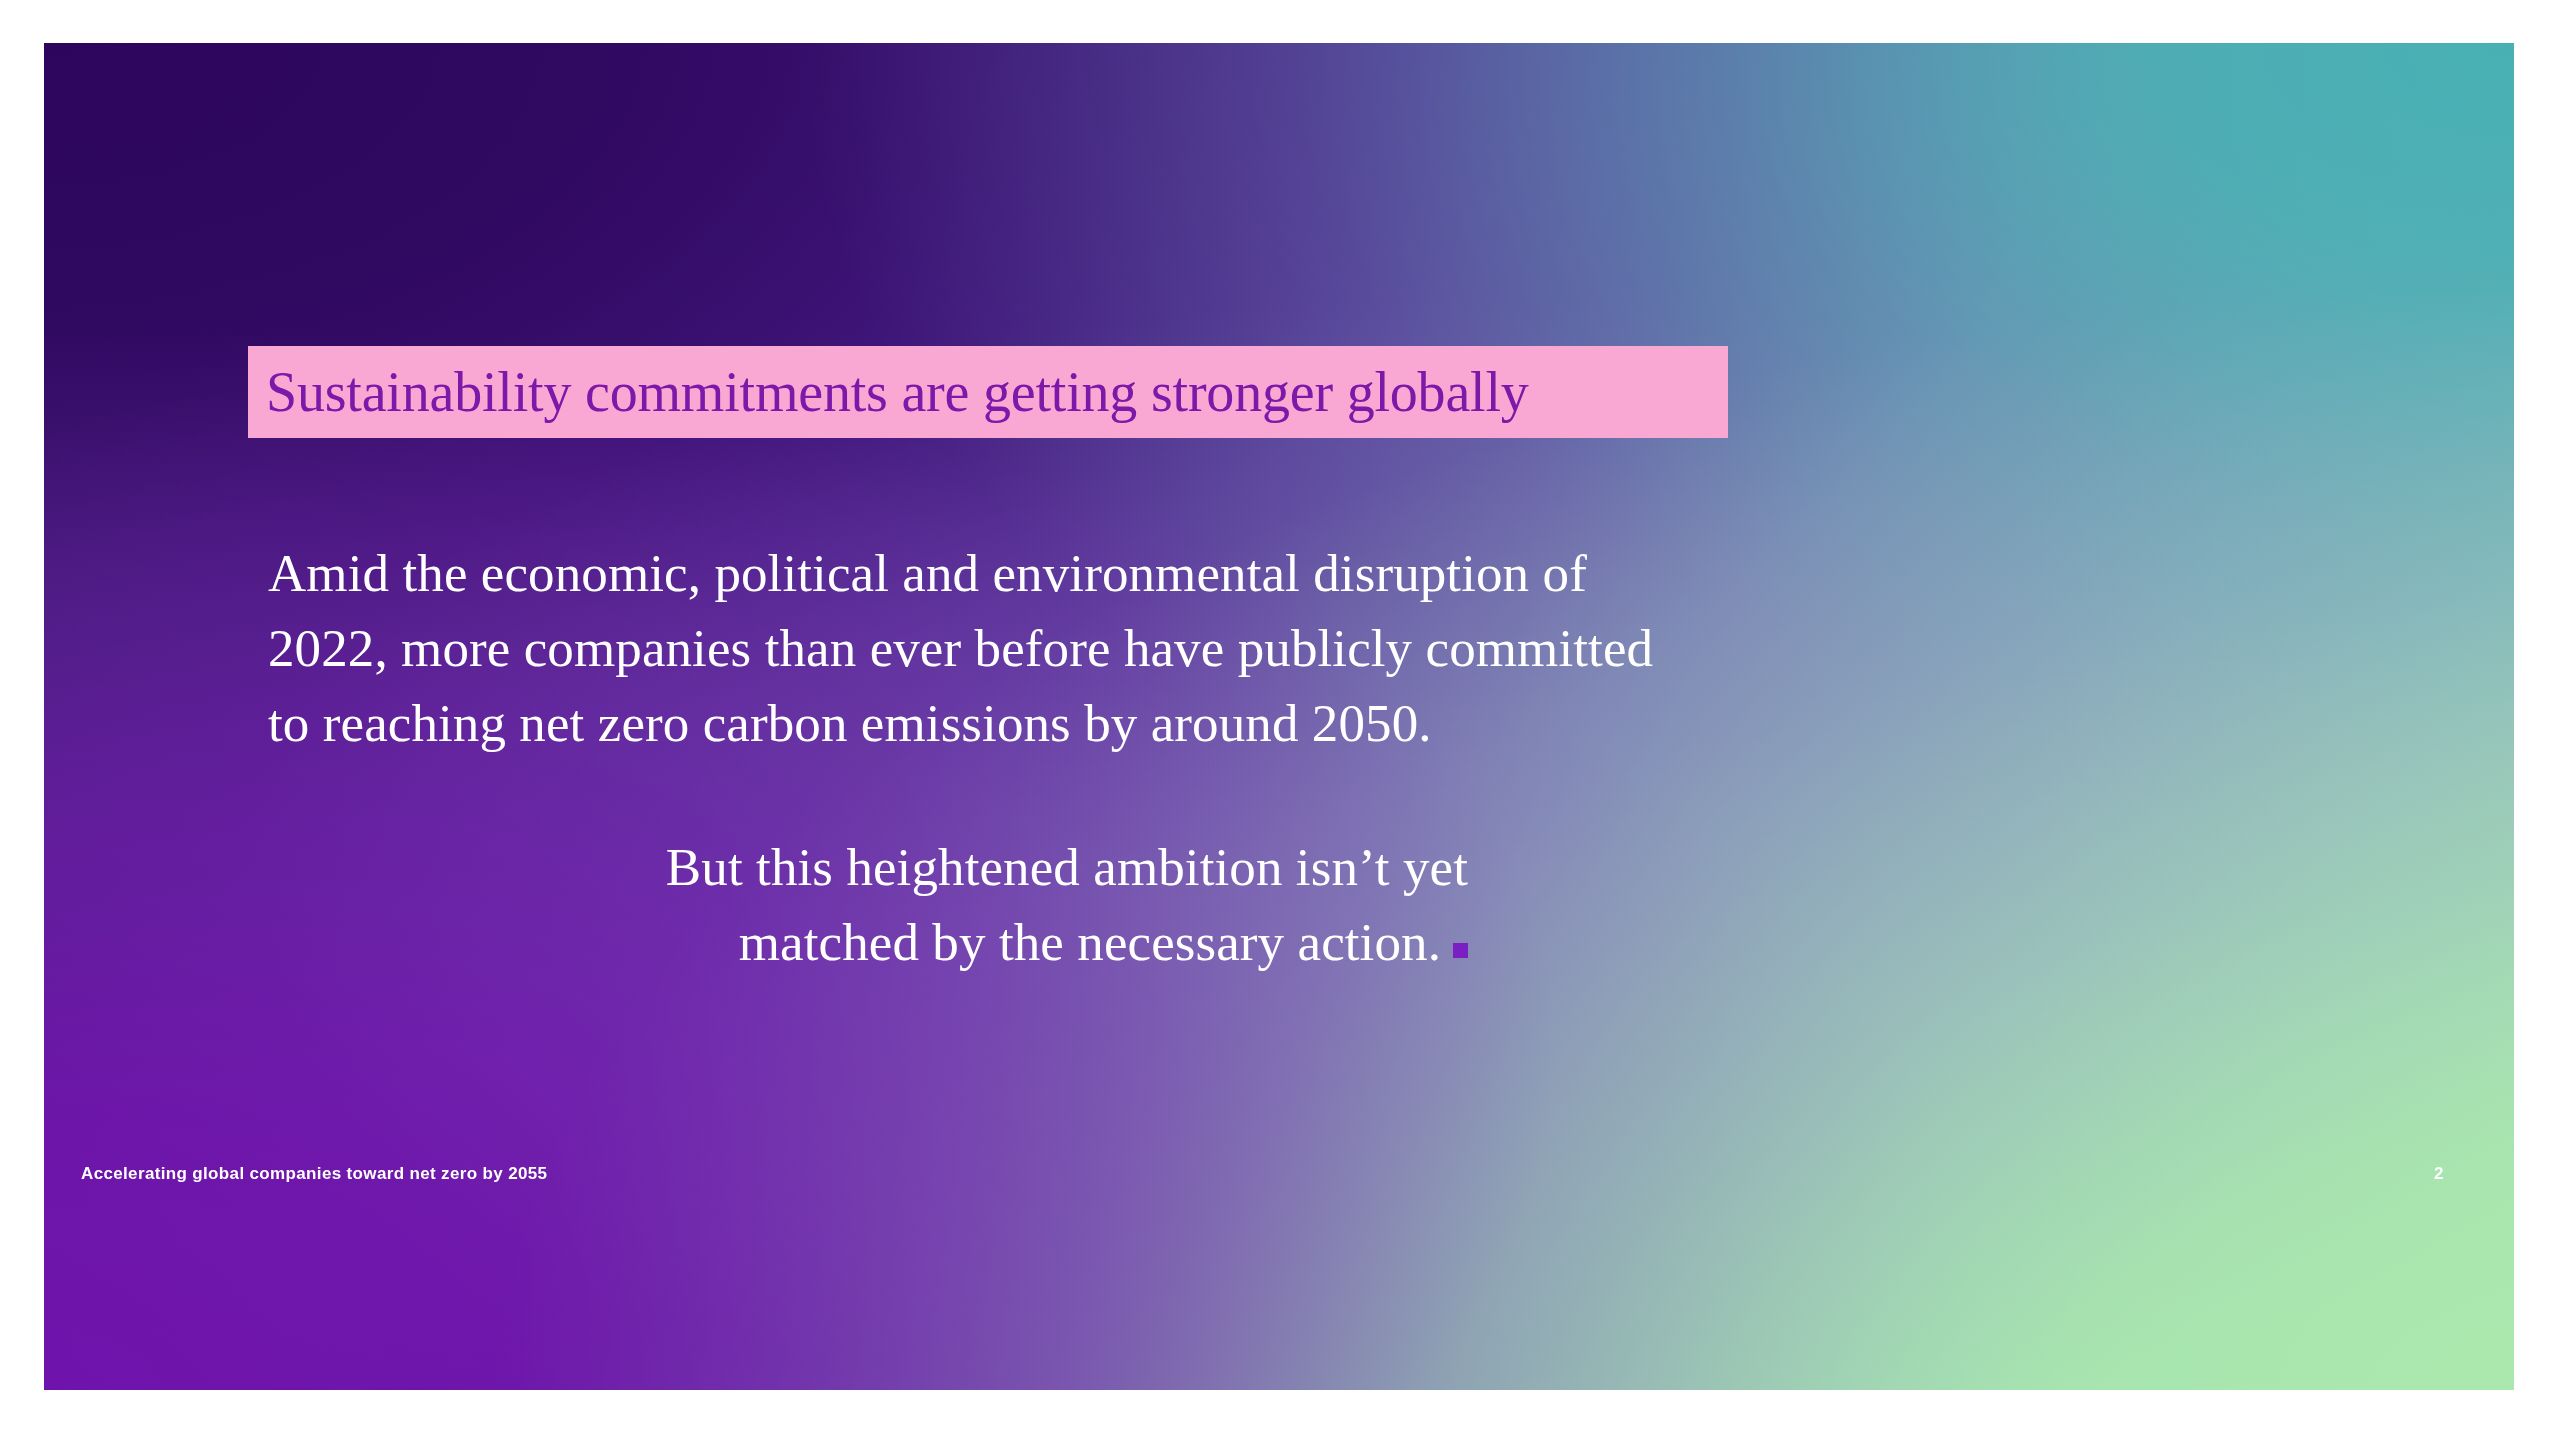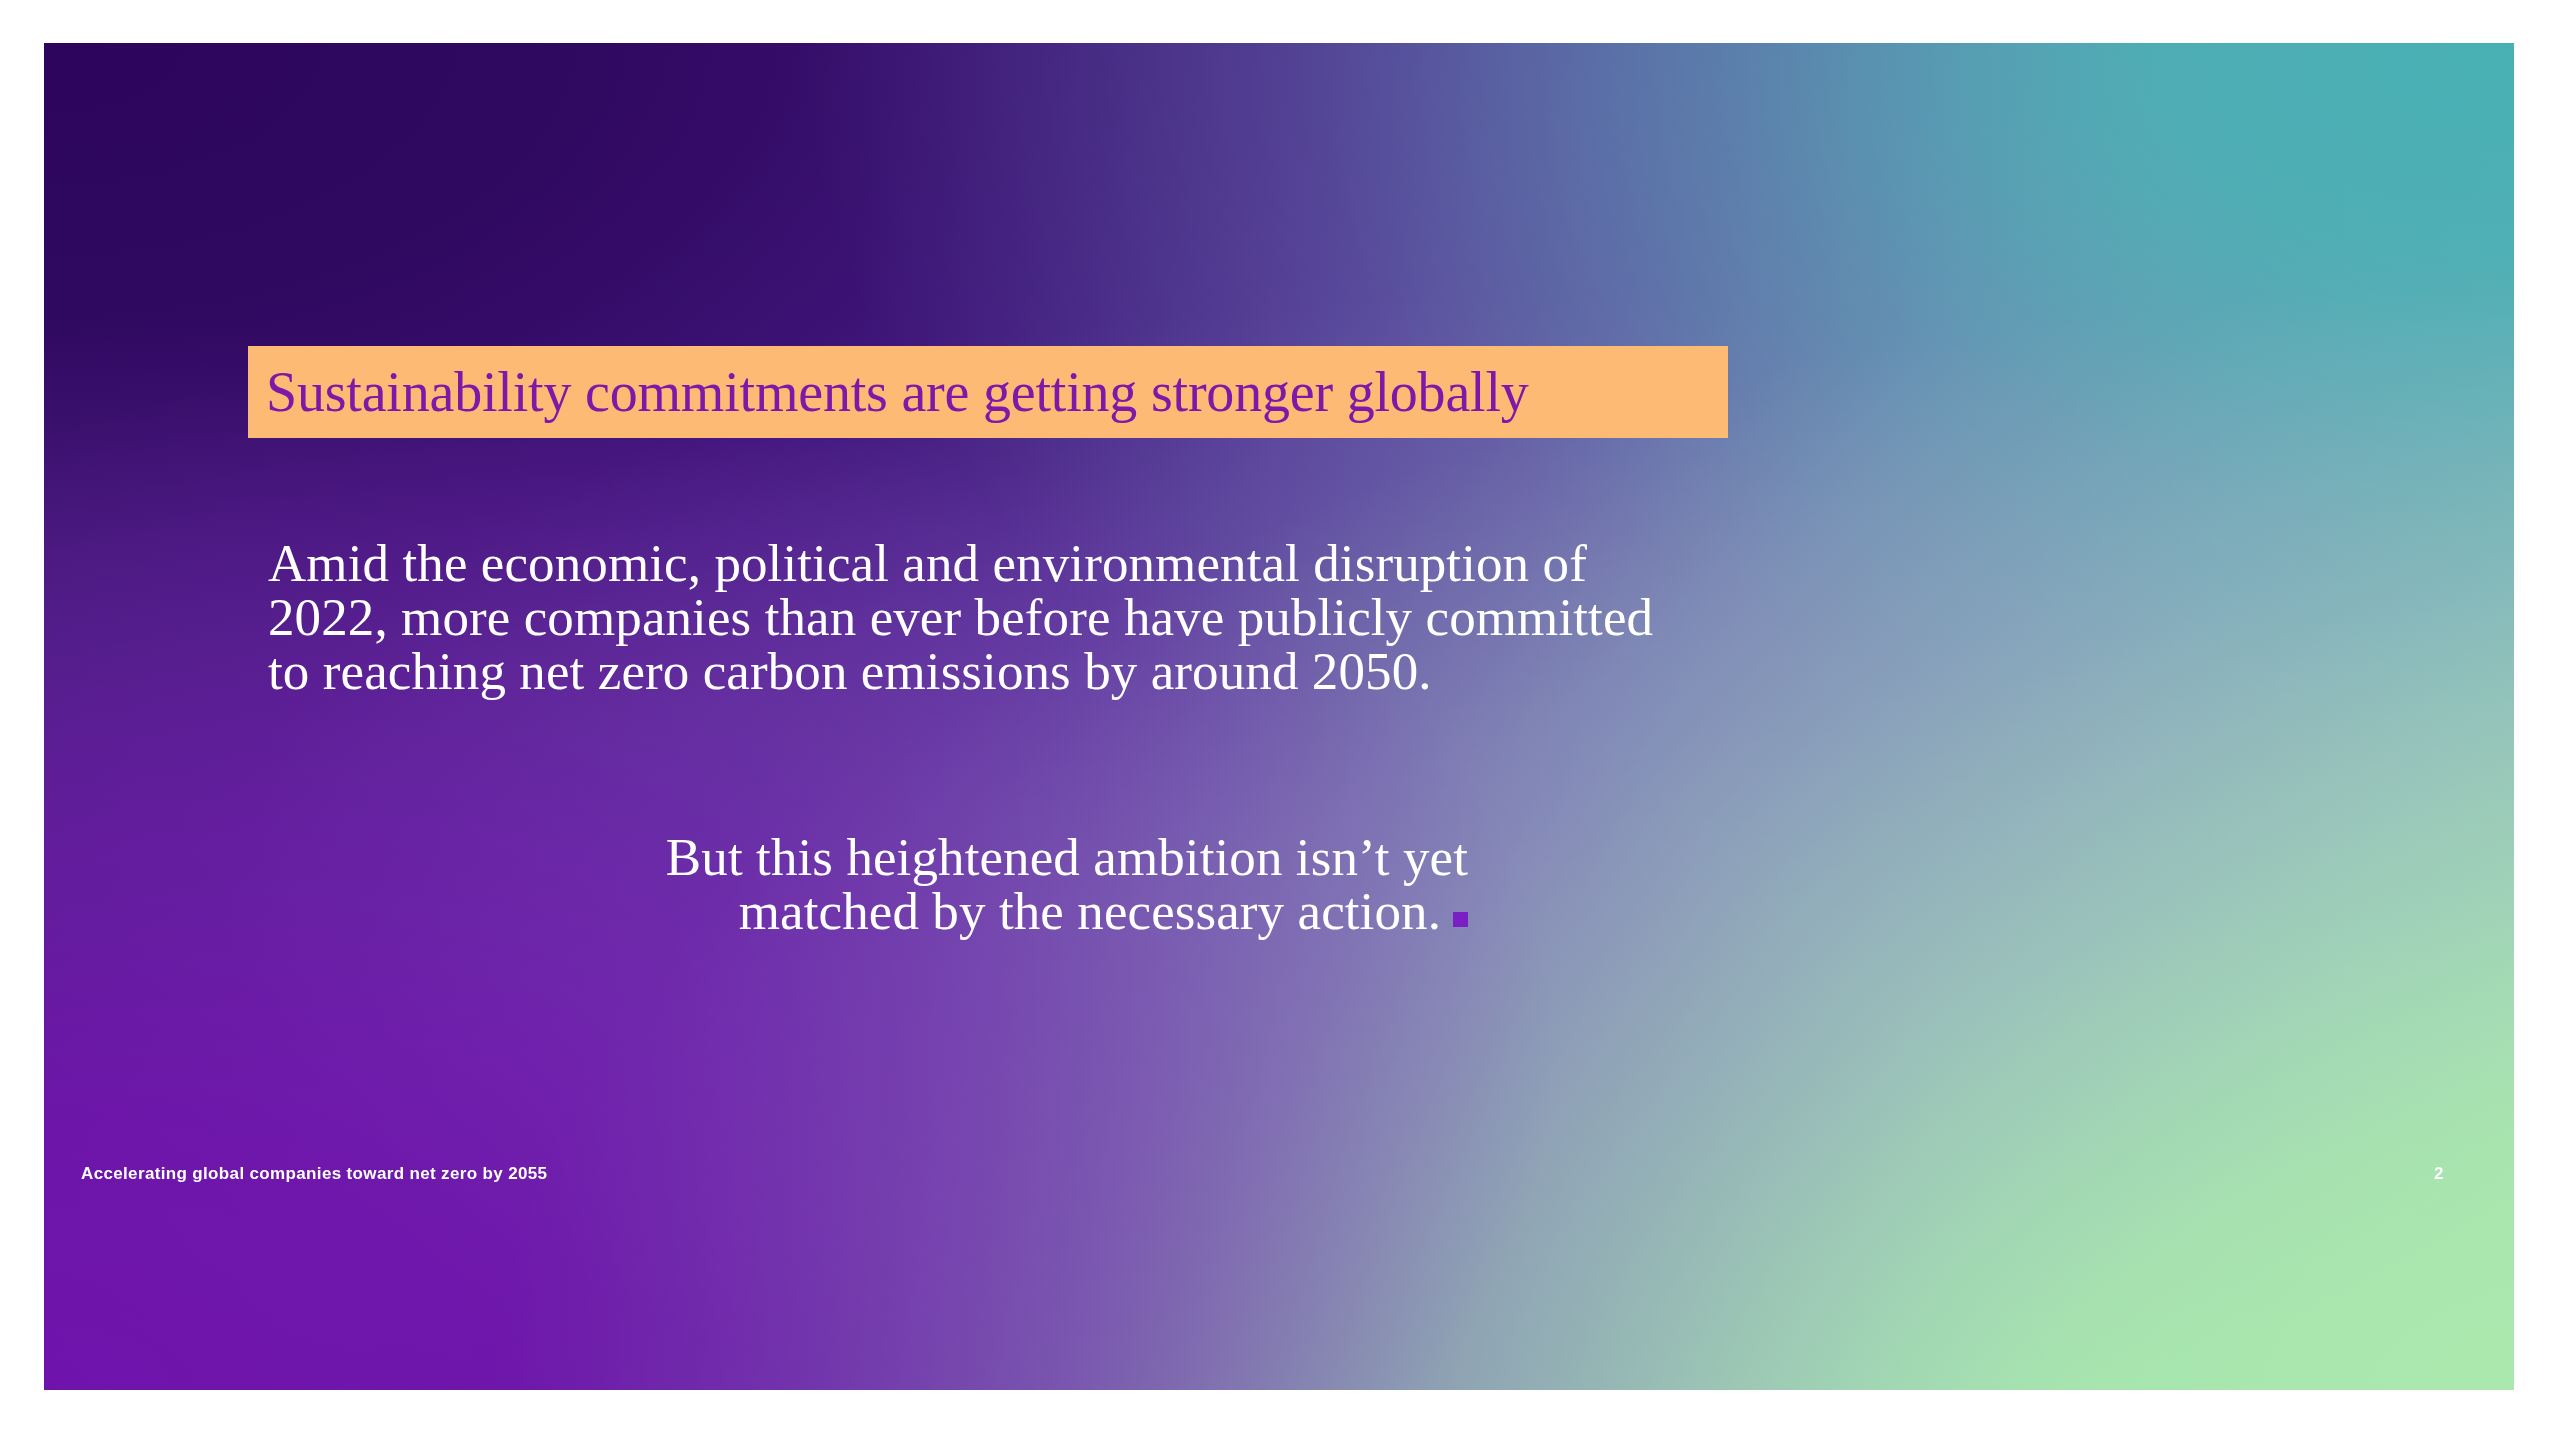--- a/index.html
+++ b/index.html
@@ -97,21 +97,21 @@
       rgba(120,35,175,0) 75%);
   }
 
   
   #title-banner {
     position: absolute;
     left: 204px;              
     top: 303px;               
     width: 1480px;
     height: 92px;
-    background: #fdba74;
+    background: #f9a8d4;
     display: flex;
     align-items: center;
   }
   #title-text {
     font-family: "Liberation Serif", "DejaVu Serif", serif;
     font-size: 56px;
     font-weight: 400;
     color: #7d18a8;
     letter-spacing: -0.2px;
     padding-left: 18px;
@@ -119,21 +119,21 @@
     line-height: 1;
   }
 
   
   .body-block {
     position: absolute;
     left: 224px;              
     font-family: "Liberation Serif", "DejaVu Serif", serif;
     color: #ffffff;
     font-size: 53px;
-    line-height: 54px;
+    line-height: 75px;
     font-weight: 400;
     letter-spacing: 0.1px;
     white-space: pre-line;
   }
   #paragraph-1 { top: 493px; width: 1720px; }
   #paragraph-2 { top: 787px; width: 1200px; text-align: right; }
 
   .accent-dot {
     display: inline-block;
     width: 15px;

